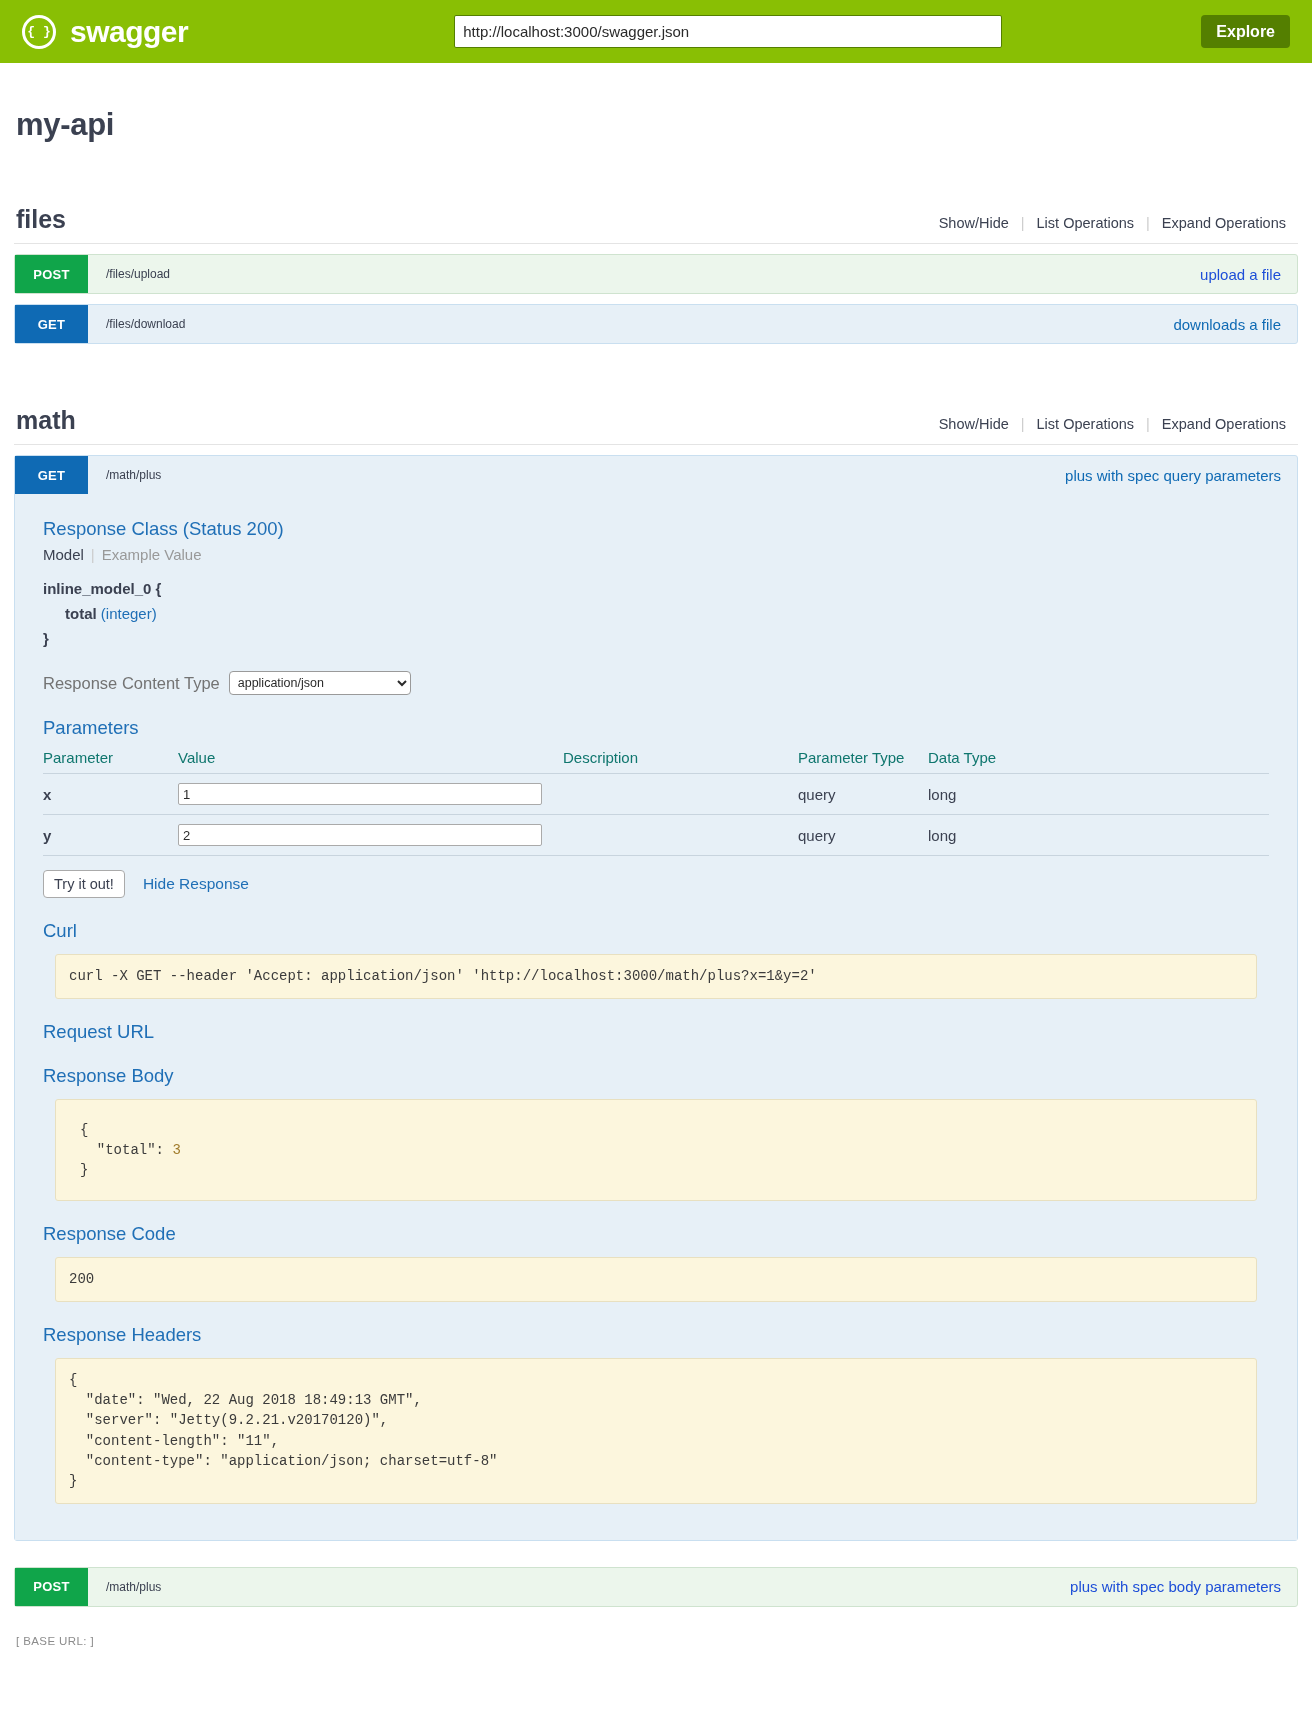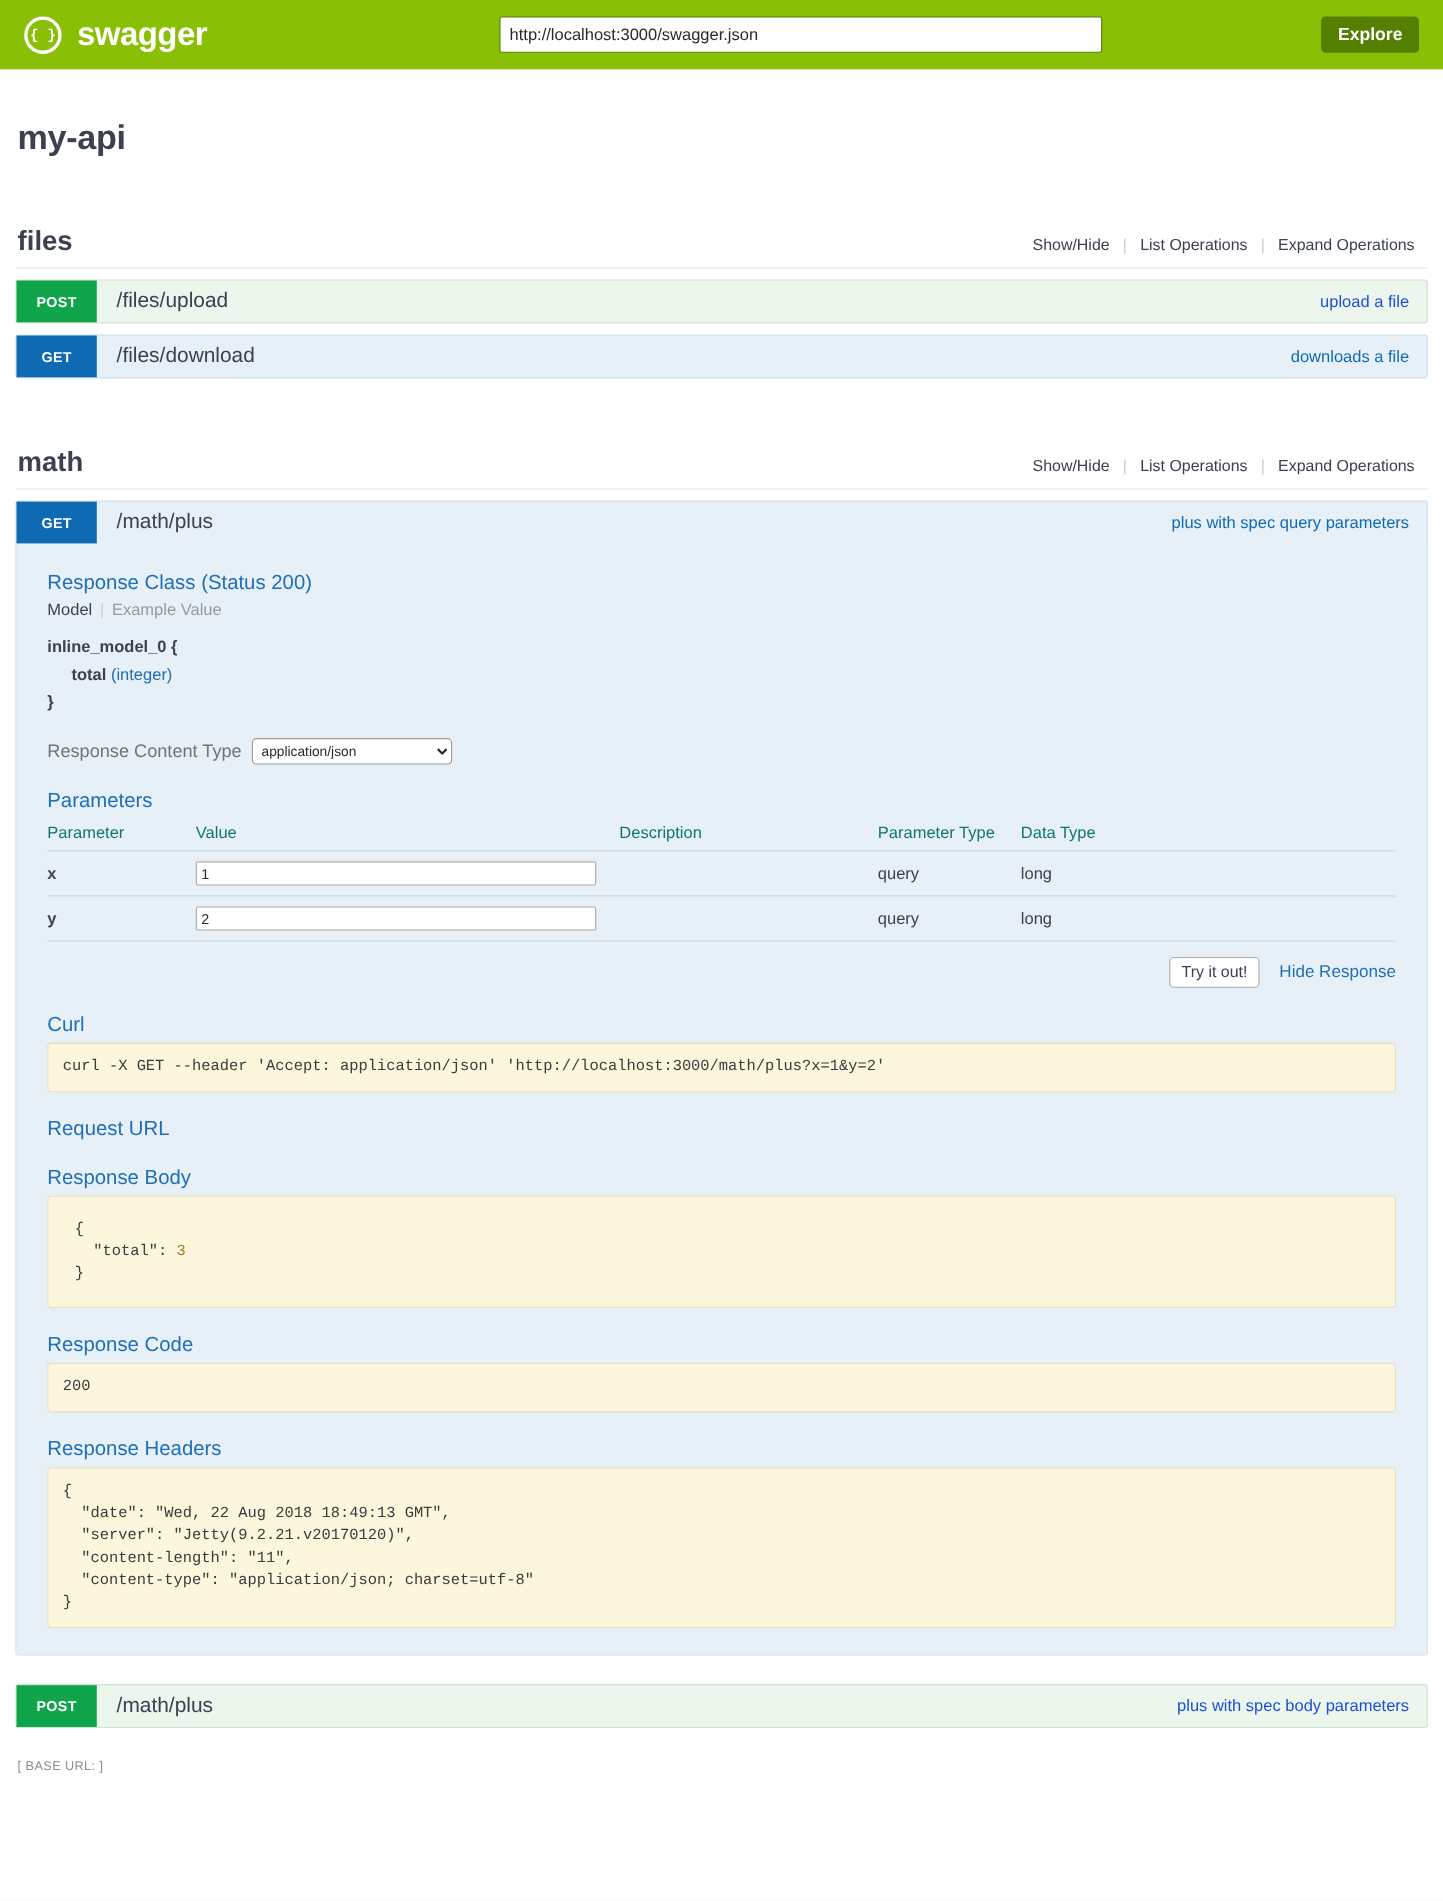--- a/index.html
+++ b/index.html
@@ -119,21 +119,21 @@
     align-self: stretch;
     color: #fff;
     font-size: 13px;
     font-weight: bold;
     display: flex;
     align-items: center;
     justify-content: center;
     letter-spacing: 0.3px;
   }
   .path {
-    font-size: 19px;
+    font-size: 12px;
     color: #3b4151;
     padding-left: 18px;
     font-family: "Liberation Sans", sans-serif;
   }
   .summary {
     margin-left: auto;
     padding-right: 16px;
     font-size: 15px;
   }
 
@@ -232,21 +232,20 @@
     padding: 0 4px;
     background: #fff;
     color: #2b2b2b;
   }
 
   .actions {
     display: flex;
     align-items: center;
     gap: 18px;
     margin-top: 14px;
-    justify-content: flex-end;
   }
   .try-btn {
     background: #fff;
     border: 1px solid #aaa;
     border-radius: 4px;
     font-size: 14.5px;
     padding: 5px 10px;
     color: #3b4151;
     cursor: pointer;
     font-family: "Liberation Sans", sans-serif;
@@ -255,21 +254,21 @@
     color: #1f6fb6;
     font-size: 15.5px;
     cursor: pointer;
     text-decoration: none;
   }
 
   pre.code {
     background: #fcf6dd;
     border: 1px solid #e8e0c0;
     border-radius: 3px;
-    margin: 0;
+    margin: 12px;
     padding: 11px 13px;
     font-family: "Liberation Mono", monospace;
     font-size: 14px;
     line-height: 1.45;
     color: #3b3b3b;
     white-space: pre;
     overflow-x: auto;
   }
   pre.code.tall { padding: 20px 24px; }
   pre.code .num { color: #a07b2a; }

